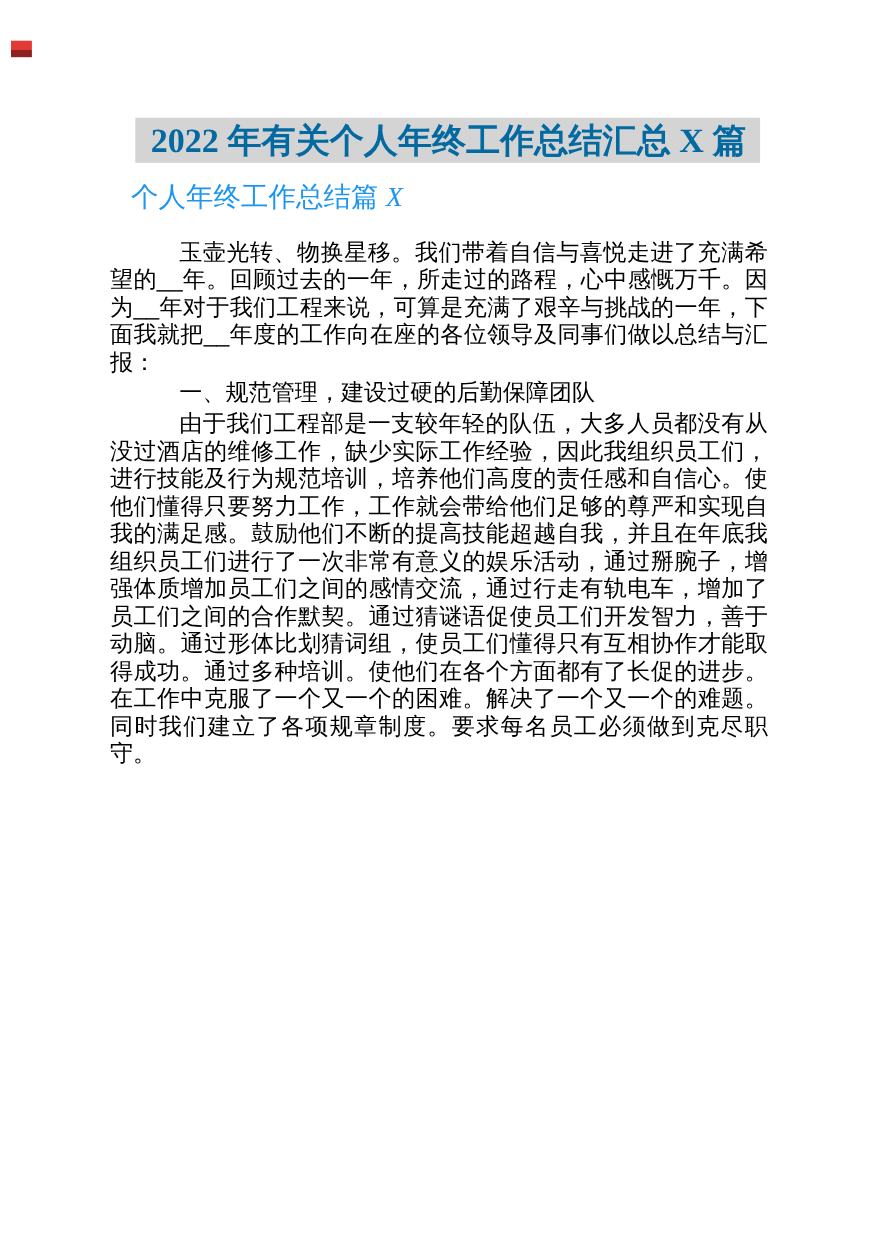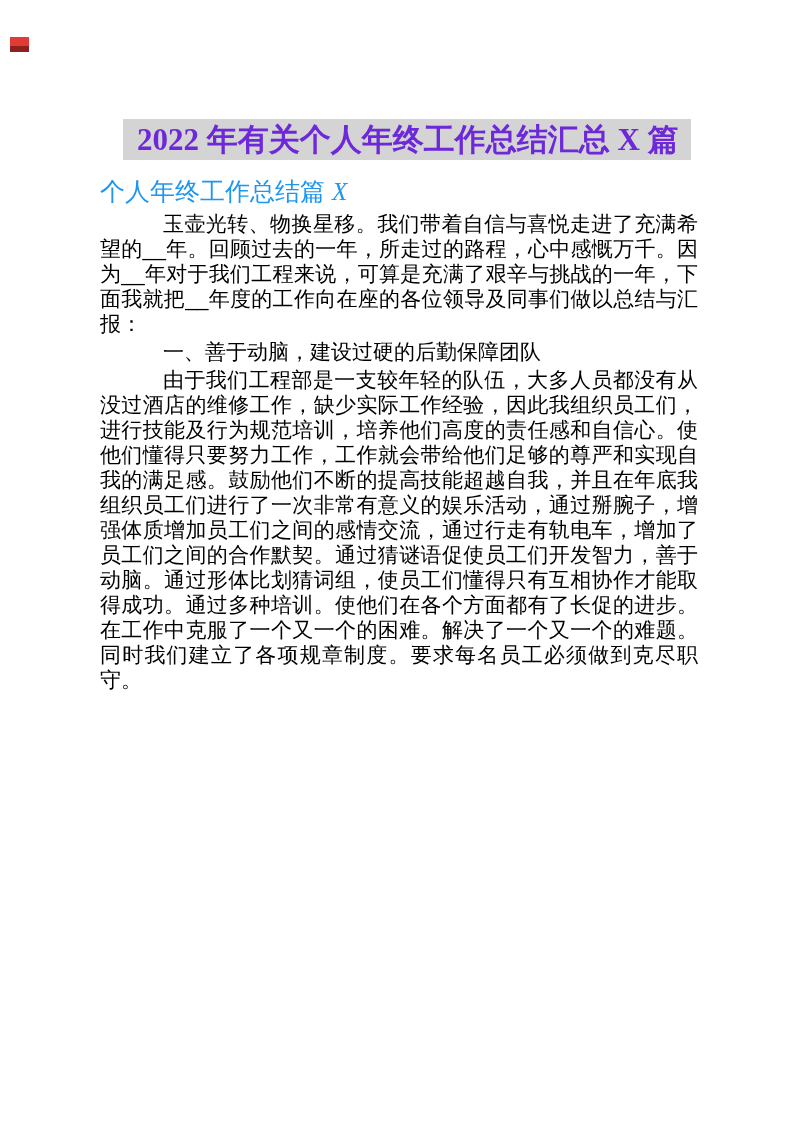--- a/index.html
+++ b/index.html
@@ -27,41 +27,41 @@
     width: 598px;
     color: #000000;
   }
   .title-line {
     margin-left: 23px;
     line-height: 0;
   }
   .doc-title {
     display: inline-block;
     background: #d4d4d4;
-    color: #6d28d9;
+    color: #0369a1;
     font-family: "Liberation Serif", "DejaVu Serif", serif;
     font-weight: bold;
     font-size: 31px;
     line-height: 41px;
     padding: 0 12px 0 14px;
     white-space: nowrap;
-    margin-top: 12px;
   }
   .doc-subtitle {
     margin-top: 16px;
+    margin-left: 19px;
     color: #1e96f0;
     font-size: 25px;
     line-height: 30px;
   }
   .doc-subtitle .x-italic {
     font-family: "Liberation Serif", "DejaVu Serif", serif;
     font-style: italic;
   }
   .body-text {
-    margin-top: 4px;
+    margin-top: 22px;
   }
   .body-text p {
     font-size: 21px;
     line-height: 25px;
     text-align: justify;
     text-indent: 63px;
     margin: 0 0 3px 0;
     word-break: break-all;
   }
 </style>
@@ -75,17 +75,17 @@
     <div class="title-line">
       <span class="doc-title">2022 年有关个人年终工作总结汇总 X 篇</span>
     </div>
 
     <div class="doc-subtitle">
       <span>个人年终工作总结篇 </span><span class="x-italic">X</span>
     </div>
 
     <div class="body-text">
       <p>玉壶光转、物换星移。我们带着自信与喜悦走进了充满希望的__年。回顾过去的一年，所走过的路程，心中感慨万千。因为__年对于我们工程来说，可算是充满了艰辛与挑战的一年，下面我就把__年度的工作向在座的各位领导及同事们做以总结与汇报：</p>
-      <p>一、善于动脑，建设过硬的后勤保障团队</p>
+      <p>一、规范管理，建设过硬的后勤保障团队</p>
       <p>由于我们工程部是一支较年轻的队伍，大多人员都没有从没过酒店的维修工作，缺少实际工作经验，因此我组织员工们，进行技能及行为规范培训，培养他们高度的责任感和自信心。使他们懂得只要努力工作，工作就会带给他们足够的尊严和实现自我的满足感。鼓励他们不断的提高技能超越自我，并且在年底我组织员工们进行了一次非常有意义的娱乐活动，通过掰腕子，增强体质增加员工们之间的感情交流，通过行走有轨电车，增加了员工们之间的合作默契。通过猜谜语促使员工们开发智力，善于动脑。通过形体比划猜词组，使员工们懂得只有互相协作才能取得成功。通过多种培训。使他们在各个方面都有了长促的进步。在工作中克服了一个又一个的困难。解决了一个又一个的难题。同时我们建立了各项规章制度。要求每名员工必须做到克尽职守。</p>
     </div>
   </div>
 </div>
 
 </body></html>

